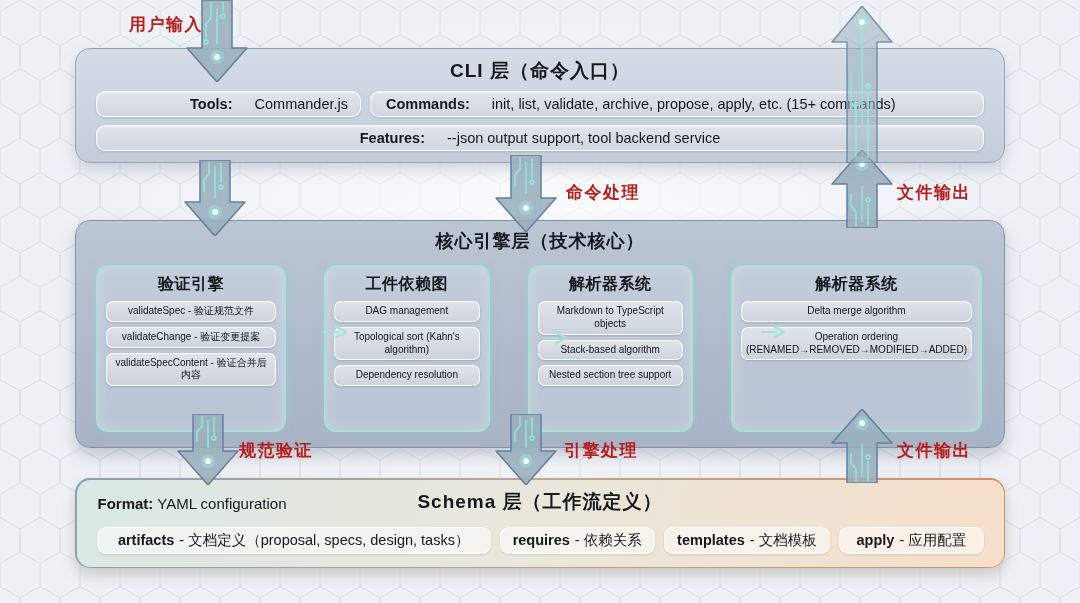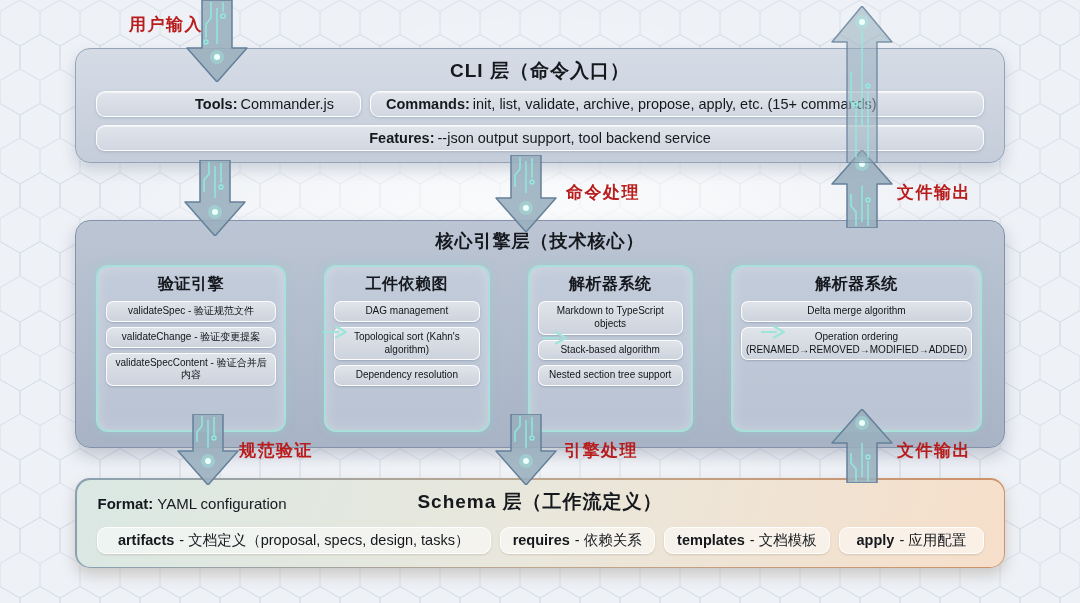--- a/index.html
+++ b/index.html
@@ -31,22 +31,22 @@
   .row1 { top:42px; height:26px; }
   .row2 { top:76px; height:26px; }
   .chip {
     background:linear-gradient(180deg,#e0e4eb,#d1d7e1);
     border:1px solid rgba(255,255,255,.9);
     border-radius:9px;
     box-shadow:inset 0 1px 1px rgba(255,255,255,.6), 0 1px 3px rgba(110,125,150,.35);
     display:flex; align-items:center; justify-content:center;
     font-size:14.5px; white-space:nowrap; box-sizing:border-box;
   }
-  .chip .v { margin-left:3px; }
-  .chip-tools { width:265px; justify-content:flex-end; padding-right:26px; }
+  .chip .v { margin-left:22px; }
+  .chip-tools { width:265px; justify-content:flex-end; padding-right:12px; }
   .chip-commands { flex:1; justify-content:flex-start; padding-left:15px; }
   .chip-features { flex:1; }
 
   
   .core {
     top:220px; height:228px;
     background:linear-gradient(180deg,#bbc5d3,#a8b3c5);
     border:1.5px solid #8392a8;
     box-shadow:0 8px 16px rgba(85,100,125,.3);
   }

